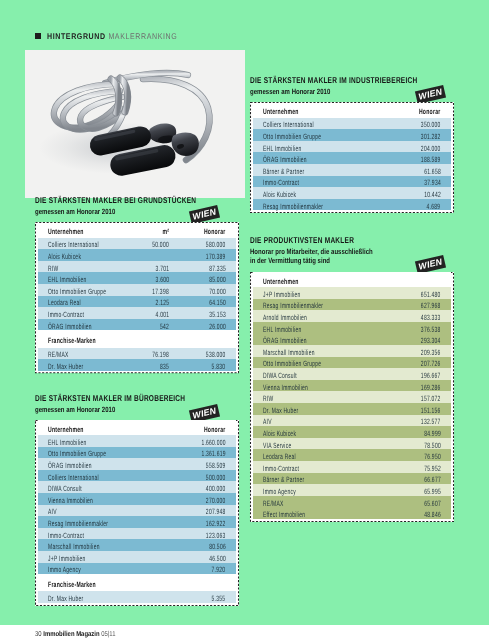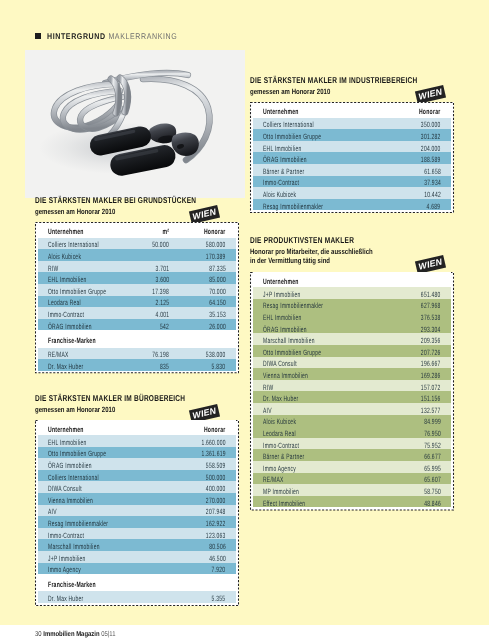--- a/index.html
+++ b/index.html
@@ -1,19 +1,19 @@
 <!DOCTYPE html>
 <html><head>
 <meta charset="utf-8">
 <style>
 html,body{margin:0;padding:0;background:#fff;}
 body{width:489px;height:640px;overflow:hidden;font-family:"Liberation Sans",sans-serif;
      -webkit-font-smoothing:antialiased;text-rendering:geometricPrecision;}
 *{-webkit-font-smoothing:antialiased;}
-#page{position:absolute;left:0;top:0;width:489px;height:624.5px;background:#fef9c3;}
+#page{position:absolute;left:0;top:0;width:489px;height:624.5px;background:#86efac;}
 #kicker{position:absolute;left:35px;top:31px;height:10px;white-space:nowrap;font-size:8.3px;line-height:10px;}
 #kicker .sq{display:inline-block;width:6.2px;height:5.6px;background:#1d1d1d;margin-right:5.4px;position:relative;top:-0.3px;}
 #kicker .b{font-weight:bold;color:#232323;letter-spacing:0.70px;display:inline-block;transform:scaleX(0.85);transform-origin:0 50%;}
 #kicker .n{color:#6e6e6e;letter-spacing:0.70px;display:inline-block;transform:scaleX(0.85);transform-origin:0 50%;
            margin-left:-10.9px;padding-left:4px;}
 .t-title{position:absolute;font-size:8.5px;font-weight:bold;letter-spacing:0.3px;color:#161616;white-space:nowrap;
          transform:scaleX(0.77);transform-origin:0 50%;}
 .t-sub{position:absolute;font-size:7.6px;font-weight:bold;letter-spacing:0.03px;color:#161616;white-space:pre-line;line-height:9.2px;
        transform:scaleX(0.79);transform-origin:0 0;}
 .tbl{position:absolute;box-sizing:border-box;background:#fff;padding:0.8px 3px 2.6px 3px;}
@@ -306,20 +306,24 @@
         <div class="c1"><span class="cell">Unternehmen</span></div>
       </div>
       <div class="trow" style="background:#e3ead0">
         <div class="c1"><span class="cell">J+P Immobilien</span></div>
         <div class="c3"><span class="cell">651.480</span></div>
       </div>
       <div class="trow" style="background:#adbf80">
         <div class="c1"><span class="cell">Resag Immobilienmakler</span></div>
         <div class="c3"><span class="cell">627.968</span></div>
       </div>
+      <div class="trow" style="background:#e3ead0">
+        <div class="c1"><span class="cell">Arnold Immobilien</span></div>
+        <div class="c3"><span class="cell">483.333</span></div>
+      </div>
       <div class="trow" style="background:#adbf80">
         <div class="c1"><span class="cell">EHL Immobilien</span></div>
         <div class="c3"><span class="cell">376.538</span></div>
       </div>
       <div class="trow" style="background:#adbf80">
         <div class="c1"><span class="cell">ÖRAG Immobilien</span></div>
         <div class="c3"><span class="cell">293.304</span></div>
       </div>
       <div class="trow" style="background:#e3ead0">
         <div class="c1"><span class="cell">Marschall Immobilien</span></div>
@@ -346,43 +350,43 @@
         <div class="c3"><span class="cell">151.156</span></div>
       </div>
       <div class="trow" style="background:#e3ead0">
         <div class="c1"><span class="cell">AIV</span></div>
         <div class="c3"><span class="cell">132.577</span></div>
       </div>
       <div class="trow" style="background:#adbf80">
         <div class="c1"><span class="cell">Alois Kubicek</span></div>
         <div class="c3"><span class="cell">84.999</span></div>
       </div>
+      <div class="trow" style="background:#e3ead0">
+        <div class="c1"><span class="cell">VIA Service</span></div>
+        <div class="c3"><span class="cell">78.500</span></div>
+      </div>
       <div class="trow" style="background:#adbf80">
         <div class="c1"><span class="cell">Leodara Real</span></div>
         <div class="c3"><span class="cell">76.950</span></div>
       </div>
       <div class="trow" style="background:#e3ead0">
         <div class="c1"><span class="cell">Immo-Contract</span></div>
         <div class="c3"><span class="cell">75.952</span></div>
       </div>
       <div class="trow" style="background:#adbf80">
         <div class="c1"><span class="cell">Bärner &amp; Partner</span></div>
         <div class="c3"><span class="cell">66.677</span></div>
       </div>
       <div class="trow" style="background:#e3ead0">
         <div class="c1"><span class="cell">Immo Agency</span></div>
         <div class="c3"><span class="cell">65.995</span></div>
       </div>
       <div class="trow" style="background:#adbf80">
         <div class="c1"><span class="cell">RE/MAX</span></div>
         <div class="c3"><span class="cell">65.607</span></div>
-      </div>
-      <div class="trow" style="background:#e3ead0">
-        <div class="c1"><span class="cell">MP Immobilien</span></div>
-        <div class="c3"><span class="cell">58.750</span></div>
       </div>
       <div class="trow" style="background:#adbf80">
         <div class="c1"><span class="cell">Effect Immobilien</span></div>
         <div class="c3"><span class="cell">48.846</span></div>
       </div>
     </div>
 </div>
 <div id="footer">
   <span class="pg">30</span>
   <span class="pub">Immobilien Magazin</span>

